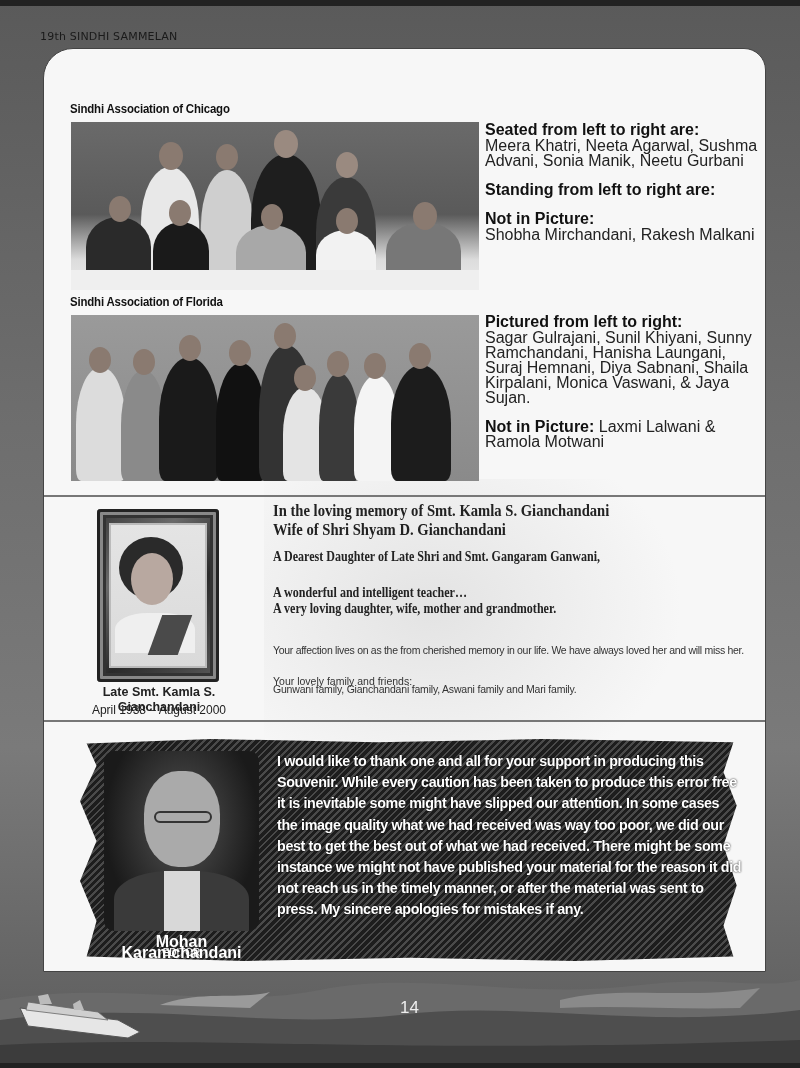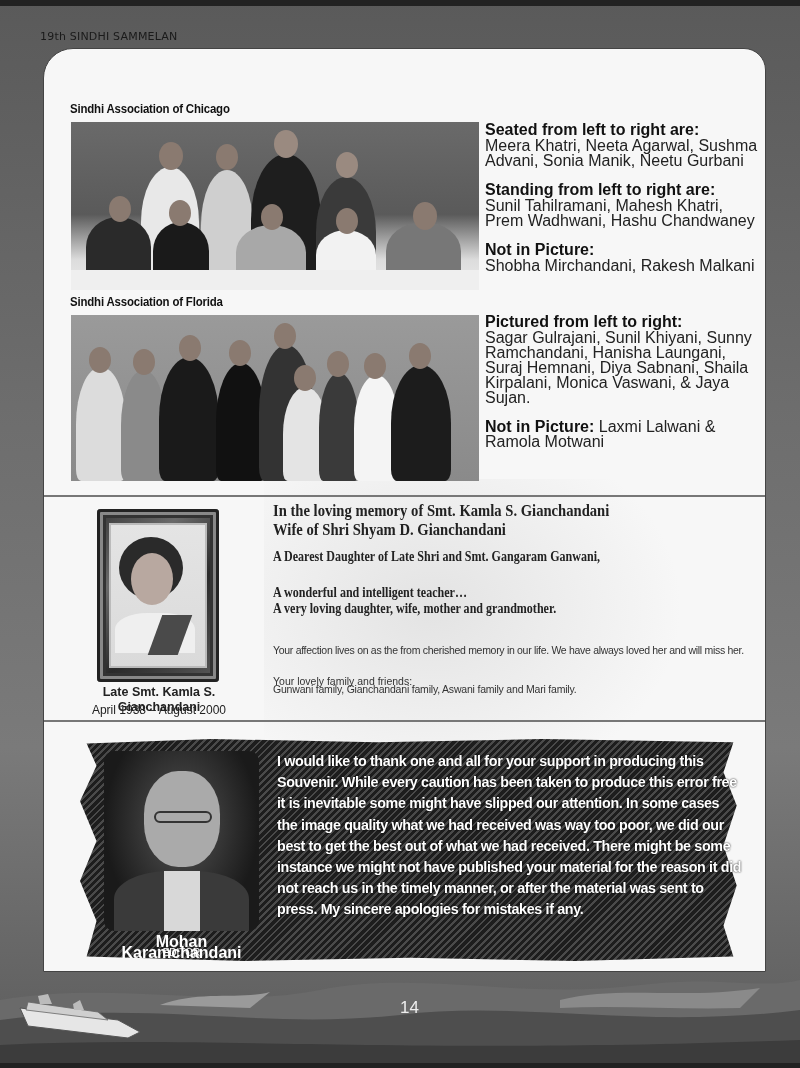--- a/index.html
+++ b/index.html
@@ -116,21 +116,21 @@
     <div class="person" style="left:165px; top:103px; width:70px; height:55px; background:#a8a8a8;"></div>
     <div class="head" style="left:190px; top:82px; width:22px; height:26px;"></div>
     <div class="person" style="left:245px; top:108px; width:60px; height:50px; background:#f2f2f2;"></div>
     <div class="head" style="left:265px; top:86px; width:22px; height:26px;"></div>
     <div class="person" style="left:315px; top:100px; width:75px; height:58px; background:#777;"></div>
     <div class="head" style="left:342px; top:80px; width:24px; height:28px;"></div>
     <div style="position:absolute; left:0; top:148px; width:408px; height:20px; background:#efefef;"></div>
   </div>
   <div class="caption-block" style="left:441px; top:73px;">
     <p><span class="lead">Seated from left to right are:</span><span>Meera Khatri, Neeta Agarwal, Sushma Advani, Sonia Manik, Neetu Gurbani</span></p>
-    <p><span class="lead">Standing from left to right are:</span><span>Sunil Tahilramani, Mahesh Khatri, Prem Wadhwani, Hashu Chandwaney</span></p>
+    <p><span class="lead">Standing from left to right are:</span></p>
     <p><span class="lead">Not in Picture:</span><span>Shobha Mirchandani, Rakesh Malkani</span></p>
   </div>
 
   <div class="section-title" style="left:26px; top:245px;">Sindhi Association of Florida</div>
   <div class="photo" style="left:27px; top:266px; width:408px; height:166px; background:linear-gradient(180deg,#9a9a9a 0%,#8a8a8a 100%);">
     <div class="person" style="left:5px; top:52px; width:50px; height:114px; background:#dcdcdc;"></div>
     <div class="head" style="left:18px; top:32px; width:22px; height:26px;"></div>
     <div class="person" style="left:50px; top:55px; width:45px; height:111px; background:#8a8a8a;"></div>
     <div class="head" style="left:62px; top:34px; width:22px; height:26px;"></div>
     <div class="person" style="left:88px; top:42px; width:60px; height:124px; background:#1a1a1a;"></div>

